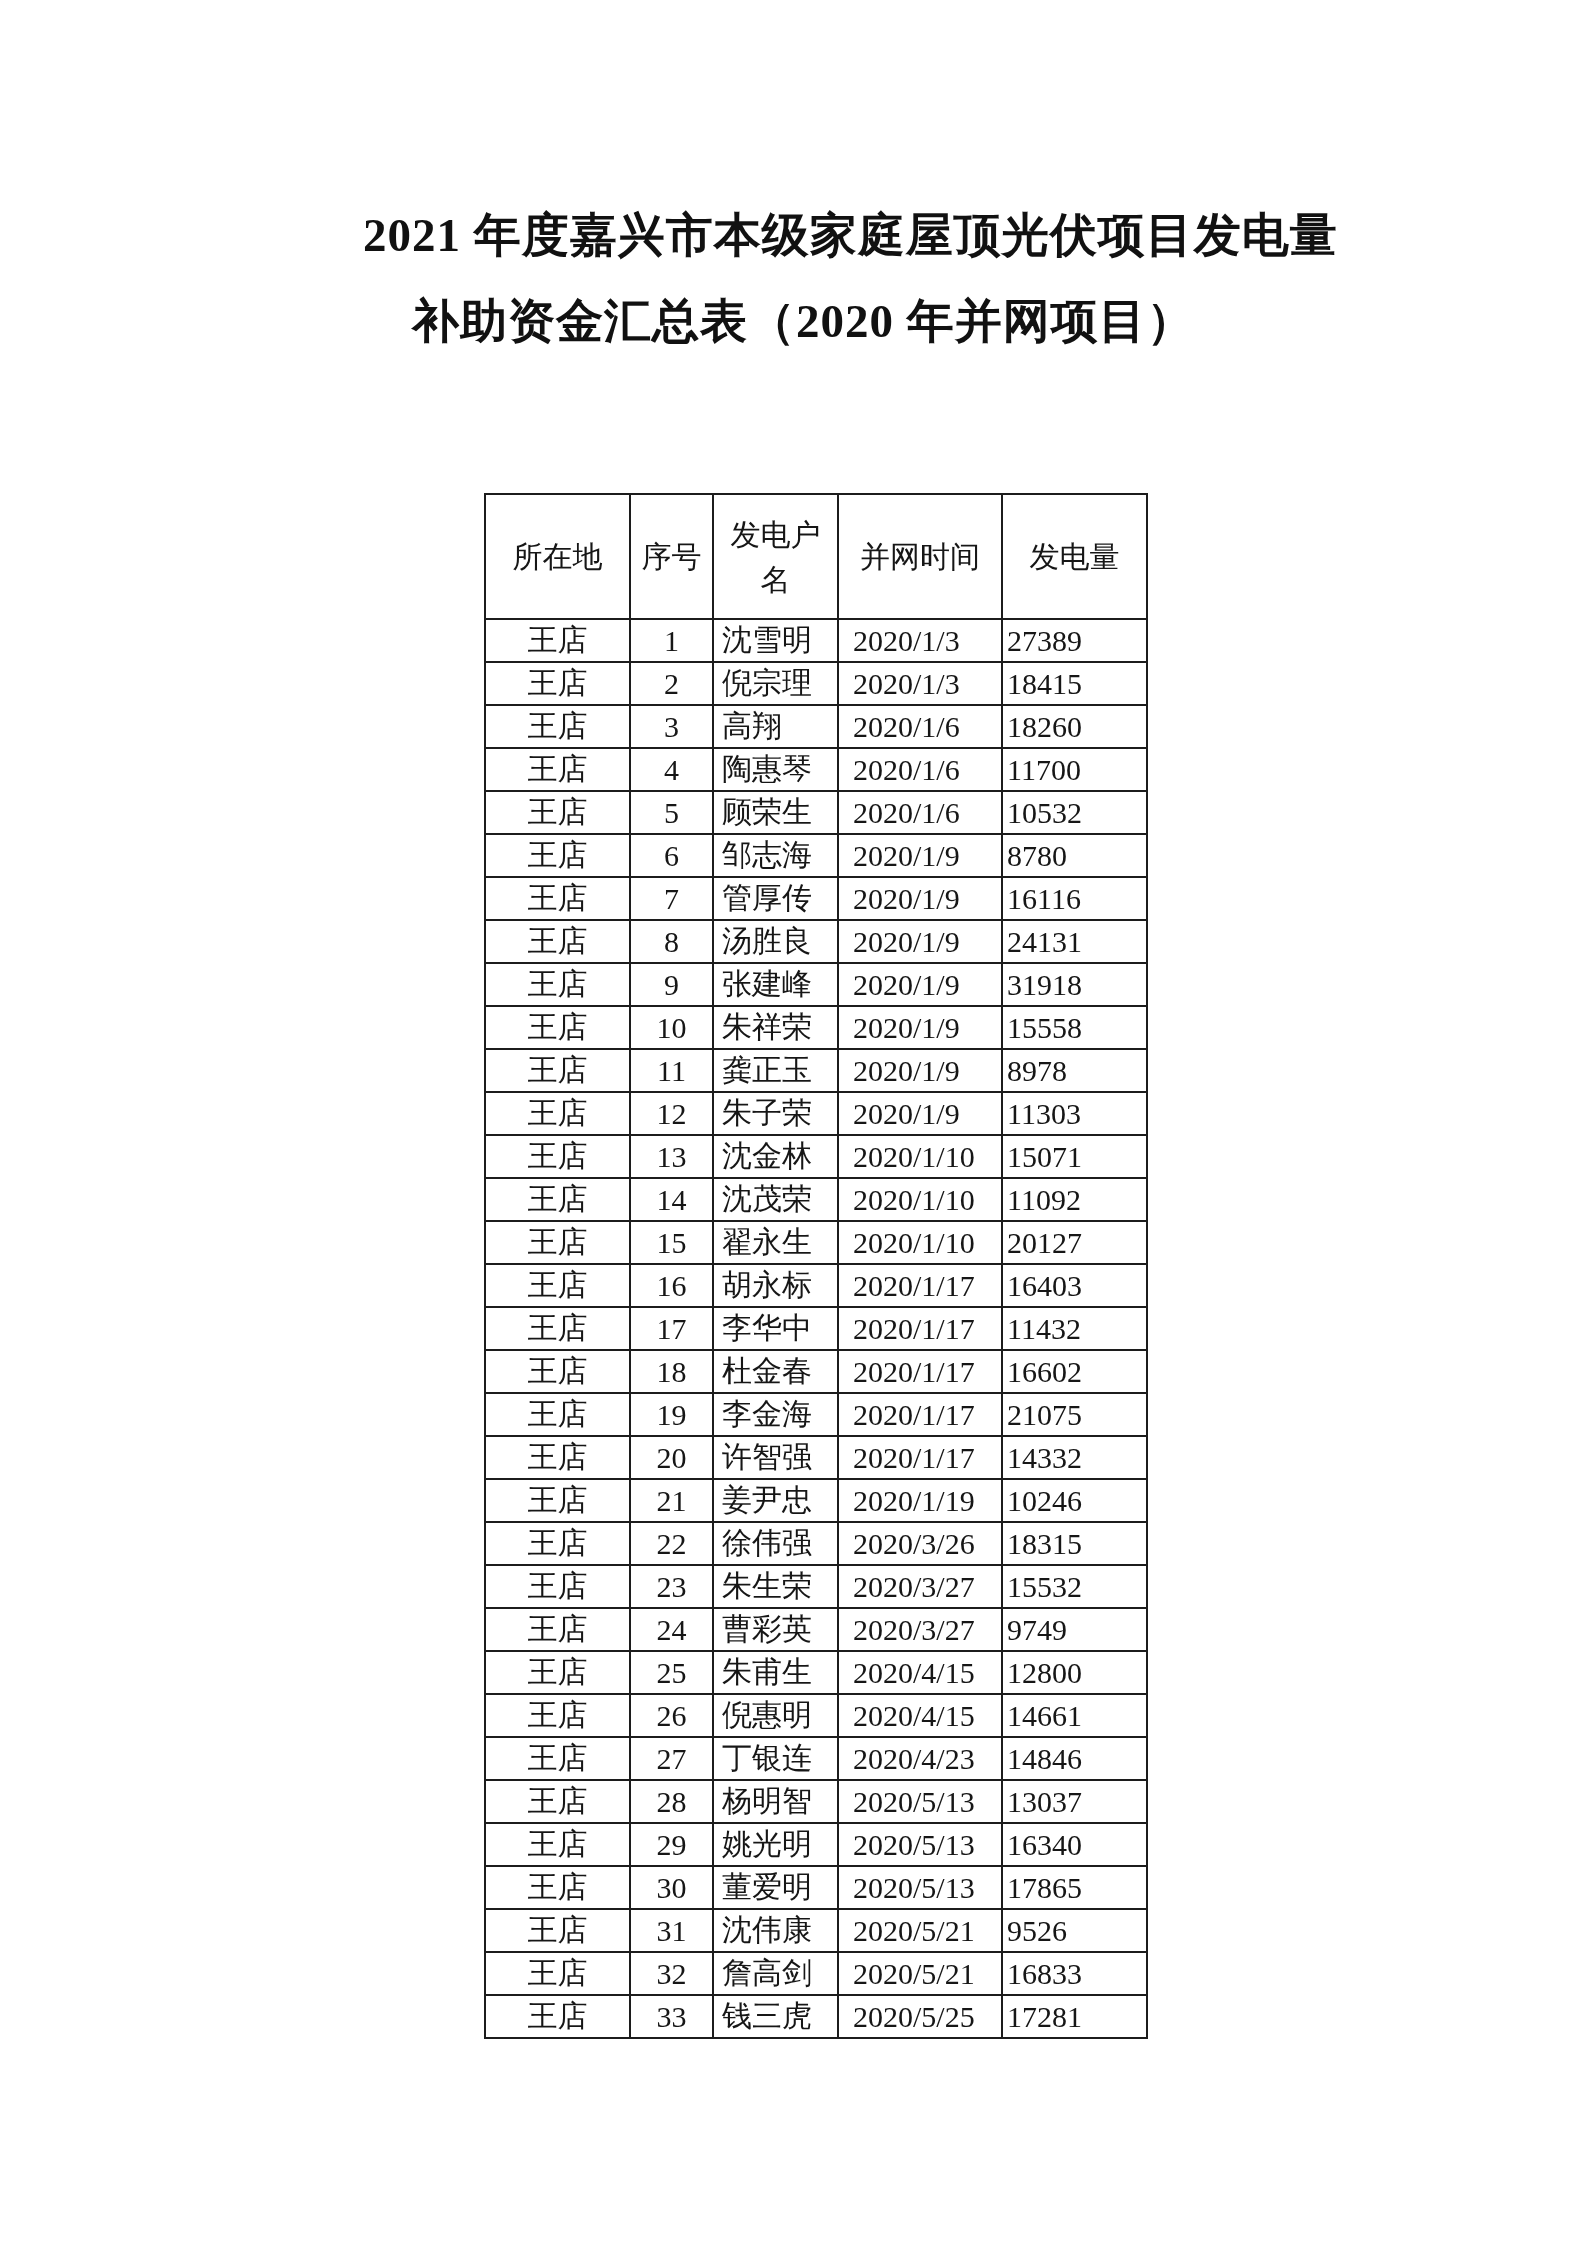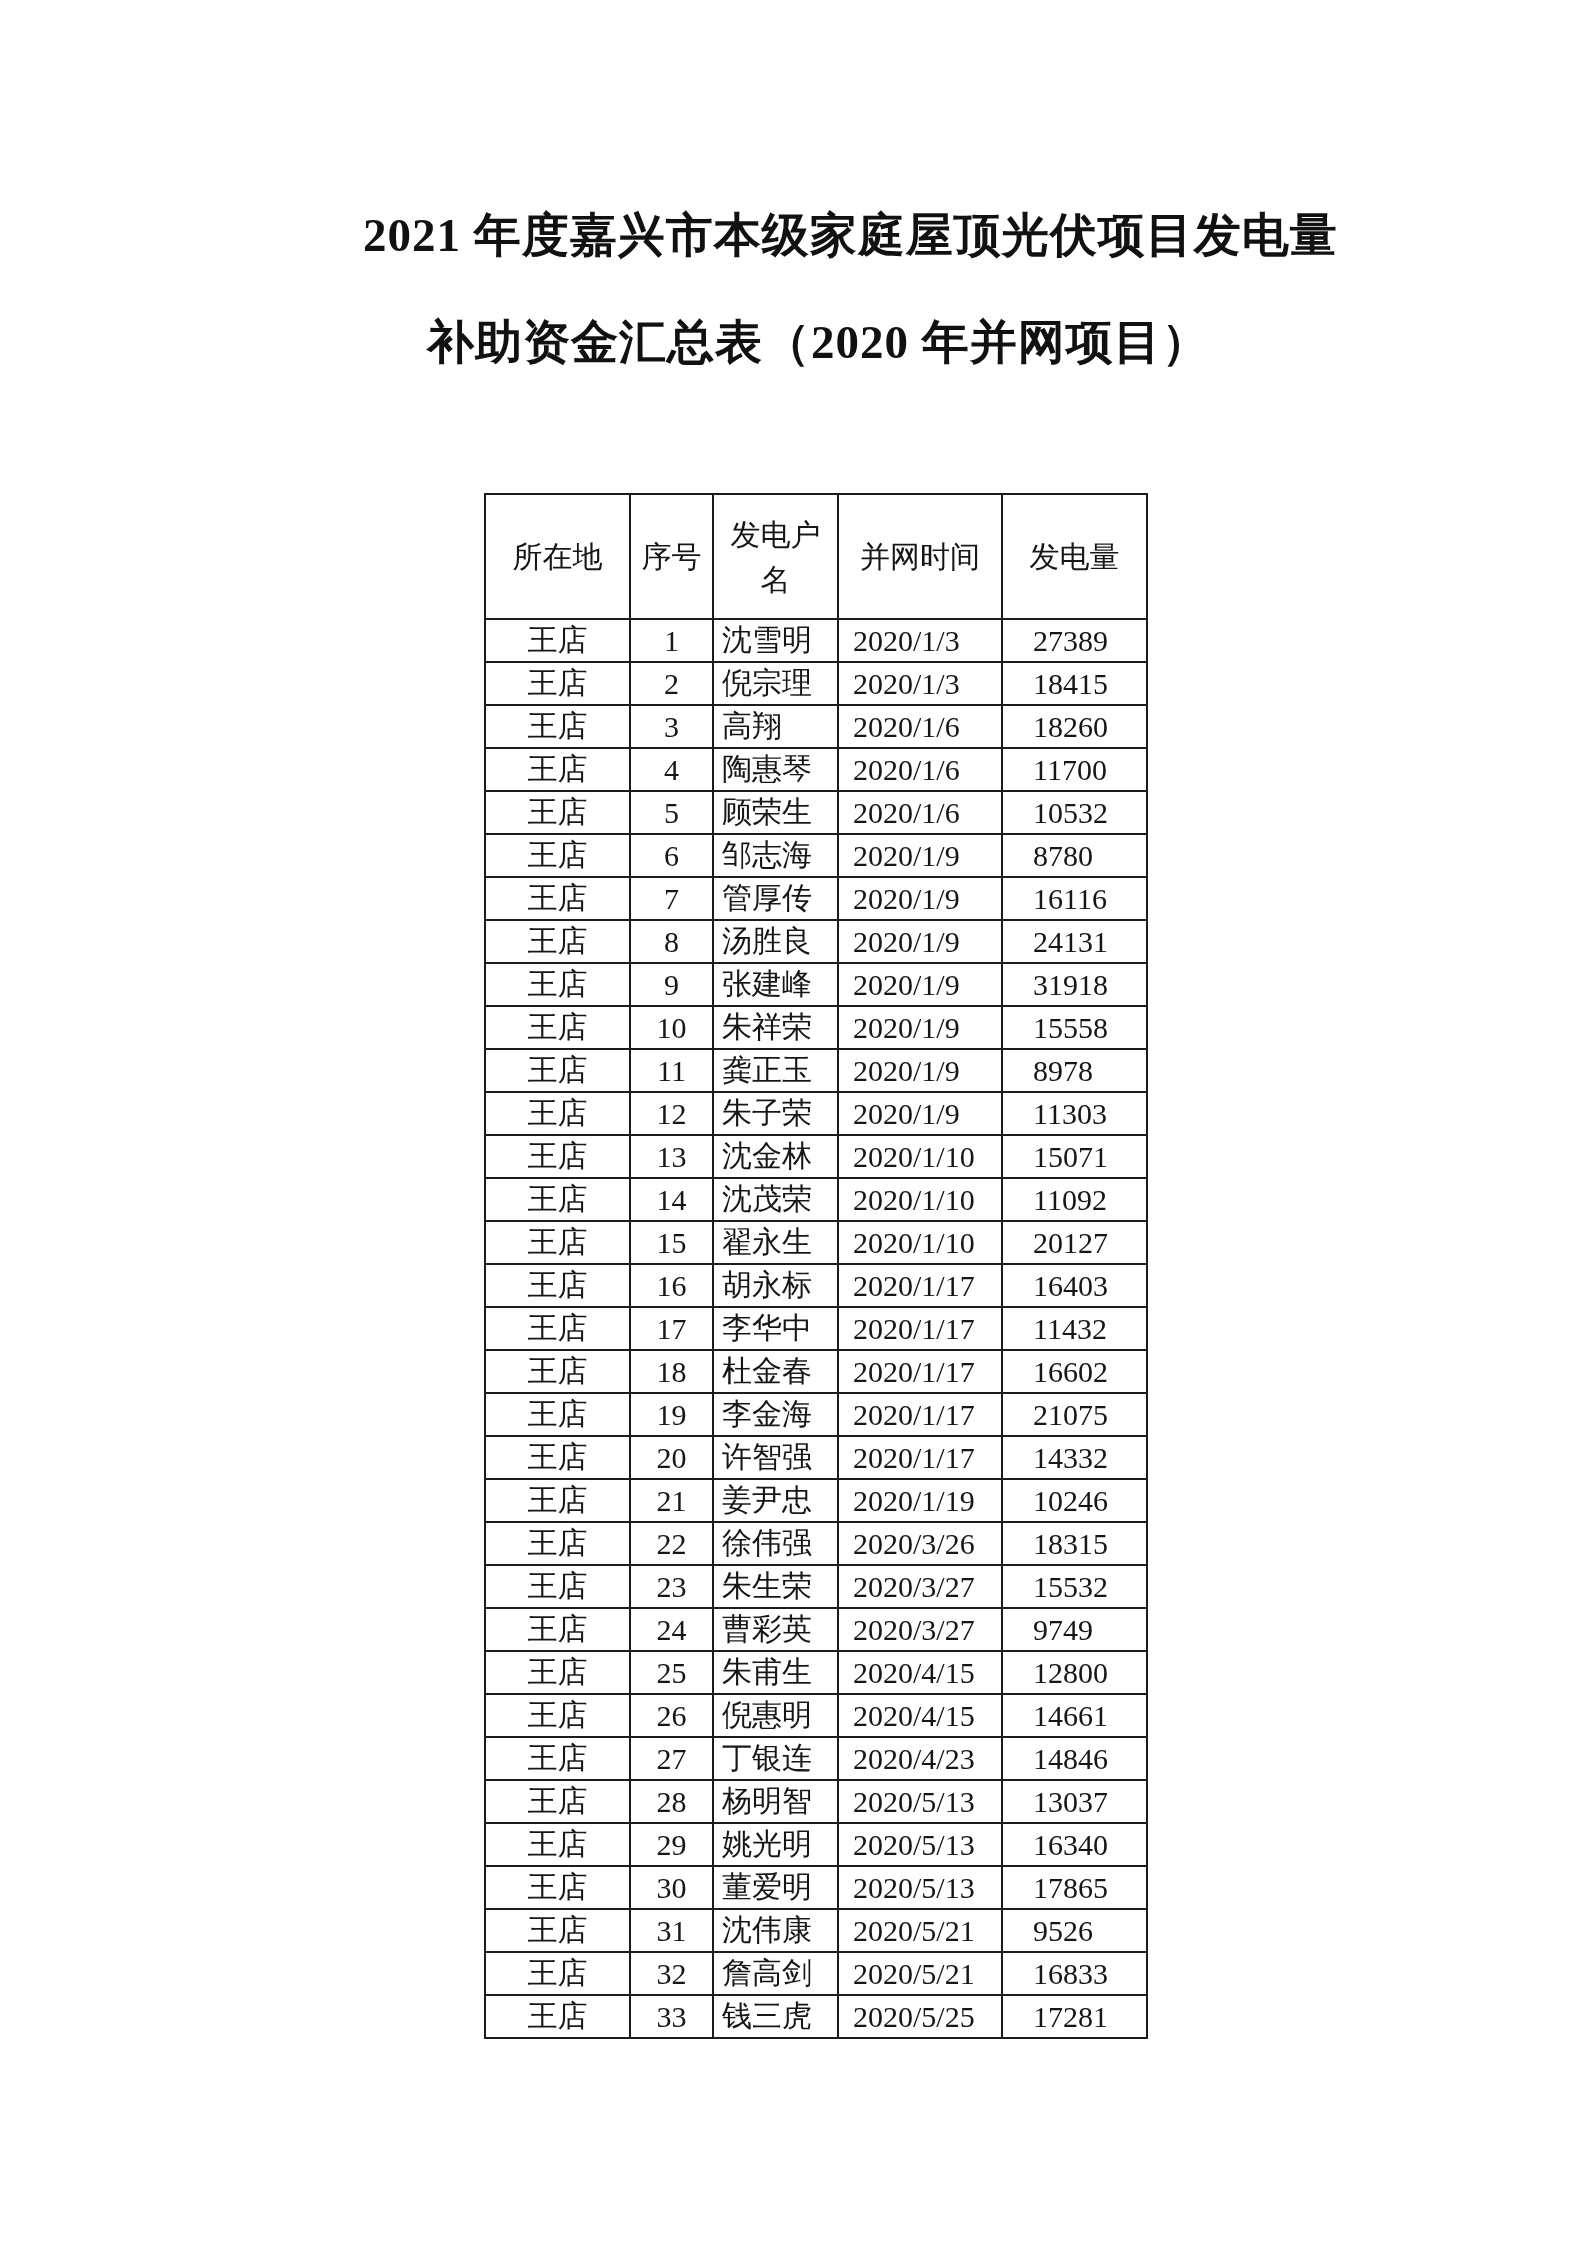--- a/index.html
+++ b/index.html
@@ -23,21 +23,21 @@
   .doc-title {
     position: absolute;
     white-space: nowrap;
     font-size: 47px;
     font-weight: bold;
     line-height: 1;
     letter-spacing: 1px;
     color: #111111;
   }
   .doc-title.line1 { left: 363px; top: 212px; }
-  .doc-title.line2 { left: 427px; top: 298px; margin-top: 21px; }
+  .doc-title.line2 { left: 412px; top: 298px; }
 
   table.subsidy {
     position: absolute;
     left: 484px;
     top: 493px;
     width: 662px;
     border-collapse: collapse;
     table-layout: fixed;
   }
   .subsidy th,
@@ -53,21 +53,21 @@
   .subsidy thead tr { height: 125px; }
   .subsidy th {
     text-align: center;
     line-height: 1.5;
     padding: 0 4px;
   }
   .subsidy tbody tr { height: 43px; }
   td.c-loc, td.c-idx { text-align: center; }
   td.c-name { text-align: left; padding-left: 8px; }
   td.c-date { text-align: left; padding-left: 14px; }
-  td.c-val  { text-align: left; padding-left: 30px; }
+  td.c-val  { text-align: left; padding-left: 4px; }
 </style>
 </head>
 <body>
 
 <div class="page">
 
   <div class="doc-title line1">2021 年度嘉兴市本级家庭屋顶光伏项目发电量</div>
 
   <div class="doc-title line2">补助资金汇总表（2020 年并网项目）</div>
 

